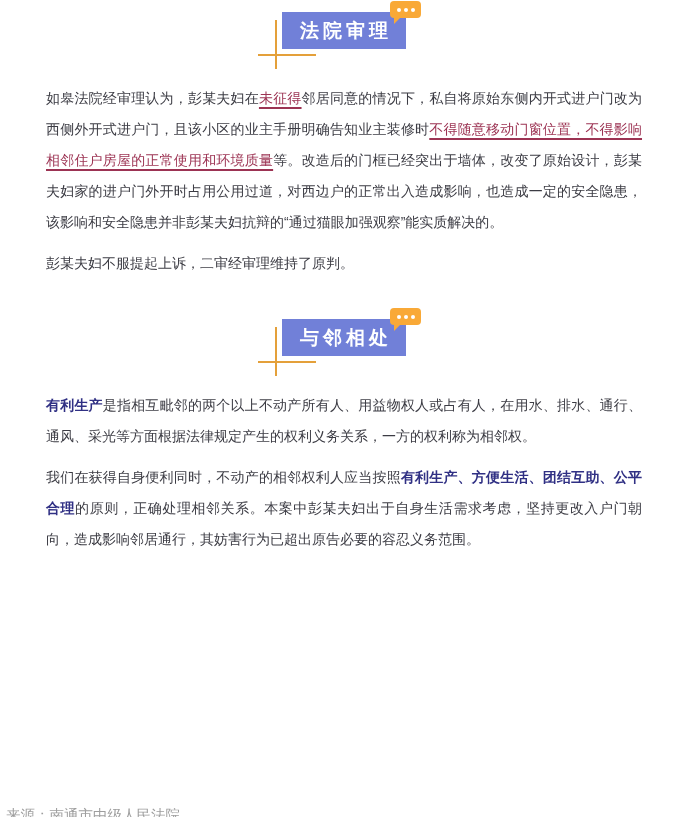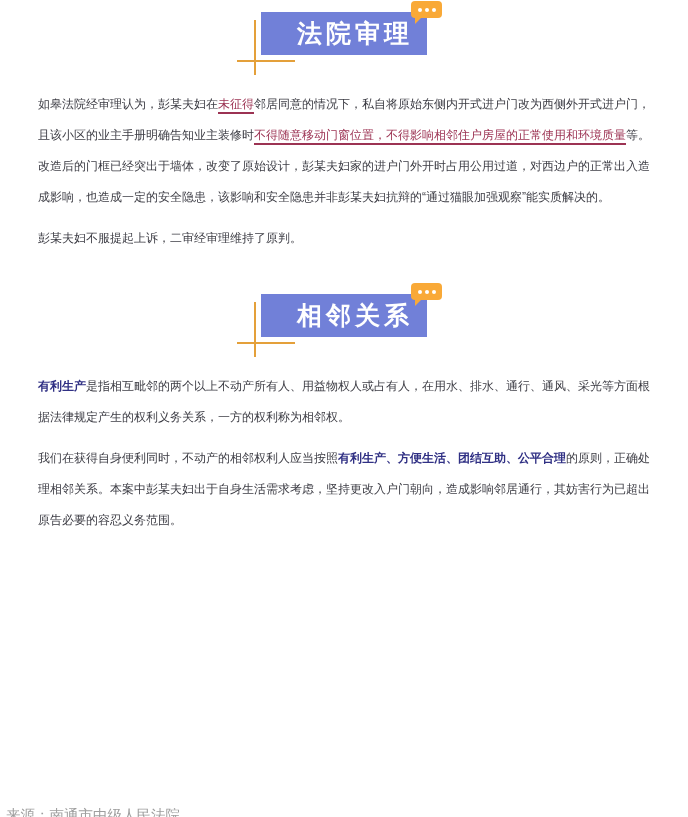--- a/index.html
+++ b/index.html
@@ -17,24 +17,24 @@
     position: relative;
     width: max-content;
     margin: 0 auto;
   }
   .badge-wrap.first { margin-top: 12px; }
   .badge-wrap.second { margin-top: 40px; }
   .badge-box {
     position: relative;
     background: var(--badge-bg);
     color: #ffffff;
-    font-size: 25px;
+    font-size: 19px;
     font-weight: bold;
     letter-spacing: 4px;
-    padding: 9px 14px 9px 36px;
+    padding: 9px 14px 9px 18px;
     line-height: 1;
   }
   .corner-v {
     position: absolute;
     left: -7px; top: 8px;
     width: 2px; height: calc(100% + 12px);
     background: var(--line-orange);
   }
   .corner-h {
     position: absolute;
@@ -60,22 +60,22 @@
     position: absolute;
     left: 4px; bottom: -6px;
     border: 4px solid transparent;
     border-top-color: var(--accent-orange);
     border-left-color: var(--accent-orange);
   }
 
   
   .content { padding: 0 30px; }
   .content p {
-    margin: 10px 8px 0;
-    font-size: 12px;
+    margin: 10px 16px 0;
+    font-size: 14px;
     line-height: 31px;
     color: var(--body-text);
     text-align: justify;
   }
   .content p.first-after-badge { margin-top: 34px; }
 
   .seg-normal { color: var(--body-text); }
   .seg-underline-red {
     color: var(--underline-red);
     text-decoration: underline;
@@ -115,21 +115,21 @@
       <p class="first-after-badge"><span class="seg-normal">如皋法院经审理认为，彭某夫妇在</span><span class="seg-underline-red">未征得</span><span class="seg-normal">邻居同意的情况下，私自将原始东侧内开式进户门改为西侧外开式进户门，且该小区的业主手册明确告知业主装修时</span><span class="seg-underline-red">不得随意移动门窗位置，不得影响相邻住户房屋的正常使用和环境质量</span><span class="seg-normal">等。改造后的门框已经突出于墙体，改变了原始设计，彭某夫妇家的进户门外开时占用公用过道，对西边户的正常出入造成影响，也造成一定的安全隐患，该影响和安全隐患并非彭某夫妇抗辩的“通过猫眼加强观察”能实质解决的。</span></p>
       <p><span class="seg-normal">彭某夫妇不服提起上诉，二审经审理维持了原判。</span></p>
     </div>
   </section>
 
   <section>
     <div class="badge-wrap second">
       <div class="corner-v"></div>
       <div class="corner-h"></div>
       <div class="badge-box">
-        <span>相邻关系</span>
+        <span>与邻相处</span>
         <div class="bubble">
             <i></i>
             <i></i>
             <i></i>
           </div>
       </div>
     </div>
     <div class="content">
       <p class="first-after-badge"><span class="seg-bold-navy">有利生产</span><span class="seg-normal">是指相互毗邻的两个以上不动产所有人、用益物权人或占有人，在用水、排水、通行、通风、采光等方面根据法律规定产生的权利义务关系，一方的权利称为相邻权。</span></p>
       <p><span class="seg-normal">我们在获得自身便利同时，不动产的相邻权利人应当按照</span><span class="seg-bold-navy">有利生产、方便生活、团结互助、公平合理</span><span class="seg-normal">的原则，正确处理相邻关系。本案中彭某夫妇出于自身生活需求考虑，坚持更改入户门朝向，造成影响邻居通行，其妨害行为已超出原告必要的容忍义务范围。</span></p>

